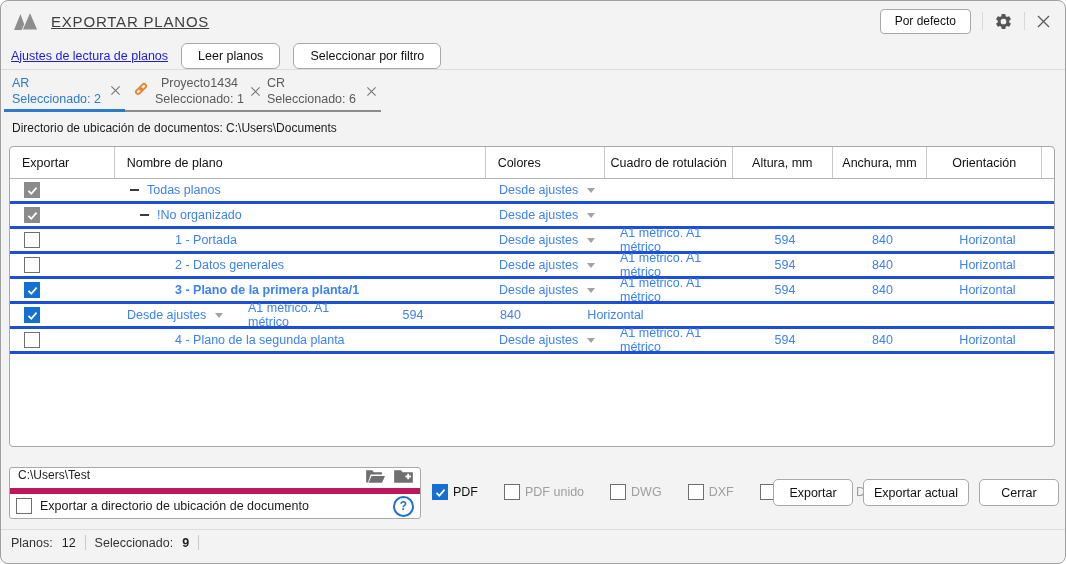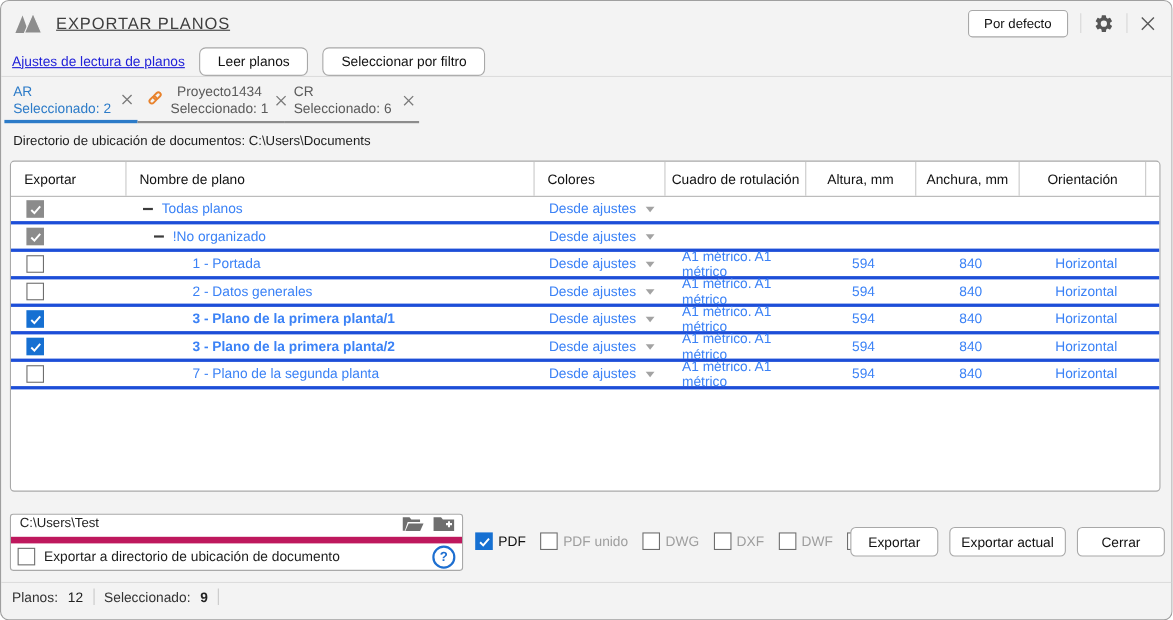--- a/index.html
+++ b/index.html
@@ -70,21 +70,21 @@
            border:1px solid #a9a9a9;border-radius:3px;box-sizing:border-box;}
   .prow1{height:26px;display:flex;align-items:flex-start;border-bottom:6px solid #be185d;box-sizing:border-box;padding:0 6px 0 8px;gap:7px;}
   .pathtext{font-size:12px;color:#222;flex:1;cursor:text;}
   .prow2{height:24px;display:flex;align-items:center;padding:0 6px;gap:8px;}
   .prow2 .lbl{font-size:12.5px;color:#1c1c1c;}
   .helpicon{margin-left:auto;width:17px;height:17px;border:2px solid #1e6fd0;border-radius:50%;color:#1e6fd0;
             font-size:12px;font-weight:bold;display:inline-flex;align-items:center;justify-content:center;box-sizing:content-box;cursor:pointer;}
   .helpicon::after{content:"?";}
 
   
-  .formats{position:absolute;left:431px;top:481px;height:20px;display:flex;align-items:center;gap:13px;}
+  .formats{position:absolute;left:431px;top:481px;height:20px;display:flex;align-items:center;gap:26px;}
   .fmt{display:flex;align-items:center;gap:5px;cursor:pointer;}
   .fmtlabel{font-size:12.5px;color:#9e9e9e;}
   .fmt.on .fmtlabel{color:#111;}
 
   
   .actions{position:absolute;right:6px;top:478px;display:flex;gap:10px;}
   .abtn{height:27px;border-radius:5px;font-size:12.5px;}
   .ab1{width:80px;}.ab2{width:106px;}.ab3{width:80px;}
 
   
@@ -286,39 +286,36 @@
           <div class="cell cF"></div>
         </div>
         <div class="trow">
           <div class="cell c0 cbcell">
             <span class="cb cb-blue">
               <svg width="13" height="13" viewBox="0 0 16 16">
                 <polyline points="3,8.5 6.5,12 13,4.5" fill="none" stroke="#fff" stroke-width="2.2"></polyline>
               </svg>
             </span>
           </div>
+          <div class="cell c2 colcell">
+            <span>Desde ajustes</span>
+            <span class="chev"></span>
+          </div>
+          <div class="cell c3 cuadrocell">A1 métrico. A1 métrico</div>
+          <div class="cell c4 center">594</div>
+          <div class="cell c5 center">840</div>
+          <div class="cell c6 center">Horizontal</div>
+          <div class="cell cF"></div>
+        </div>
+        <div class="trow">
+          <div class="cell c0 cbcell">
+            <span class="cb cb-off"></span>
+          </div>
           <div class="cell c1" style="padding-left: 60px;">
-            <span class="namebold">3 - Plano de la primera planta/2</span>
-          </div>
-          <div class="cell c2 colcell">
-            <span>Desde ajustes</span>
-            <span class="chev"></span>
-          </div>
-          <div class="cell c3 cuadrocell">A1 métrico. A1 métrico</div>
-          <div class="cell c4 center">594</div>
-          <div class="cell c5 center">840</div>
-          <div class="cell c6 center">Horizontal</div>
-          <div class="cell cF"></div>
-        </div>
-        <div class="trow">
-          <div class="cell c0 cbcell">
-            <span class="cb cb-off"></span>
-          </div>
-          <div class="cell c1" style="padding-left: 60px;">
-            <span>7 - Plano de la segunda planta</span>
+            <span>4 - Plano de la segunda planta</span>
           </div>
           <div class="cell c2 colcell">
             <span>Desde ajustes</span>
             <span class="chev"></span>
           </div>
           <div class="cell c3 cuadrocell">A1 métrico. A1 métrico</div>
           <div class="cell c4 center">594</div>
           <div class="cell c5 center">840</div>
           <div class="cell c6 center">Horizontal</div>
           <div class="cell cF"></div>

